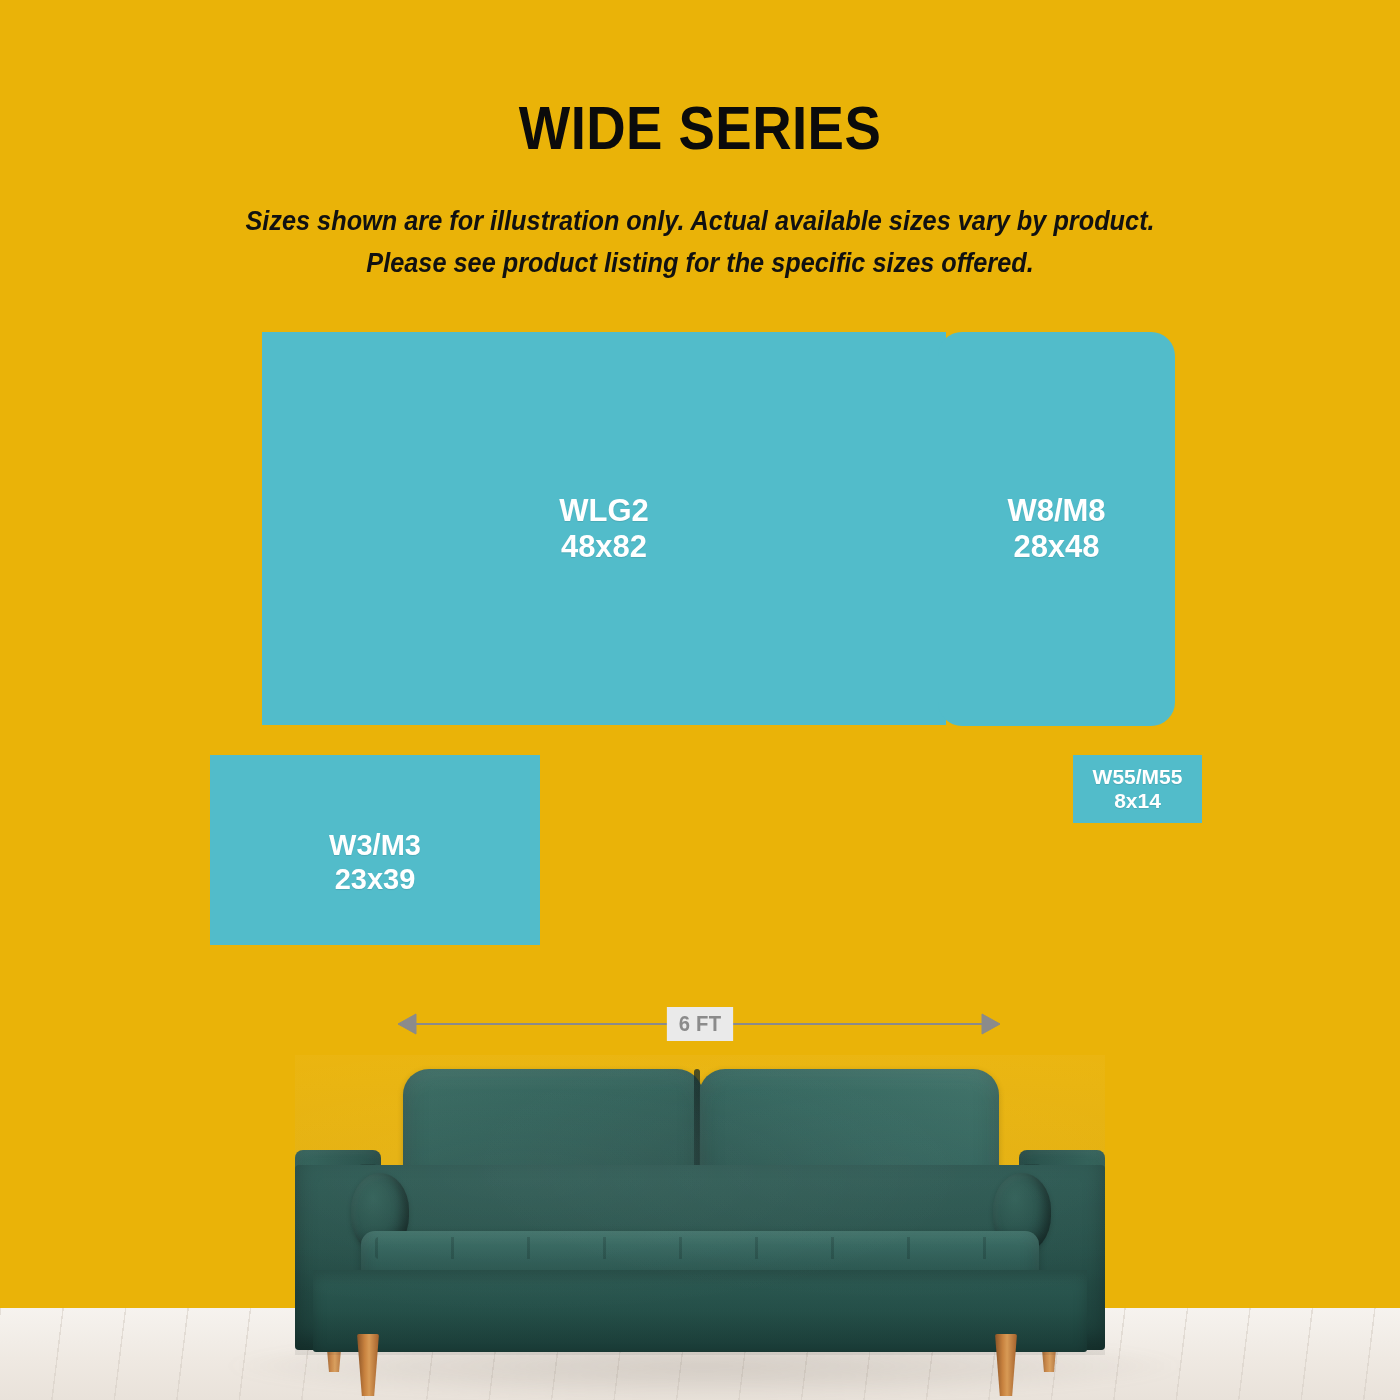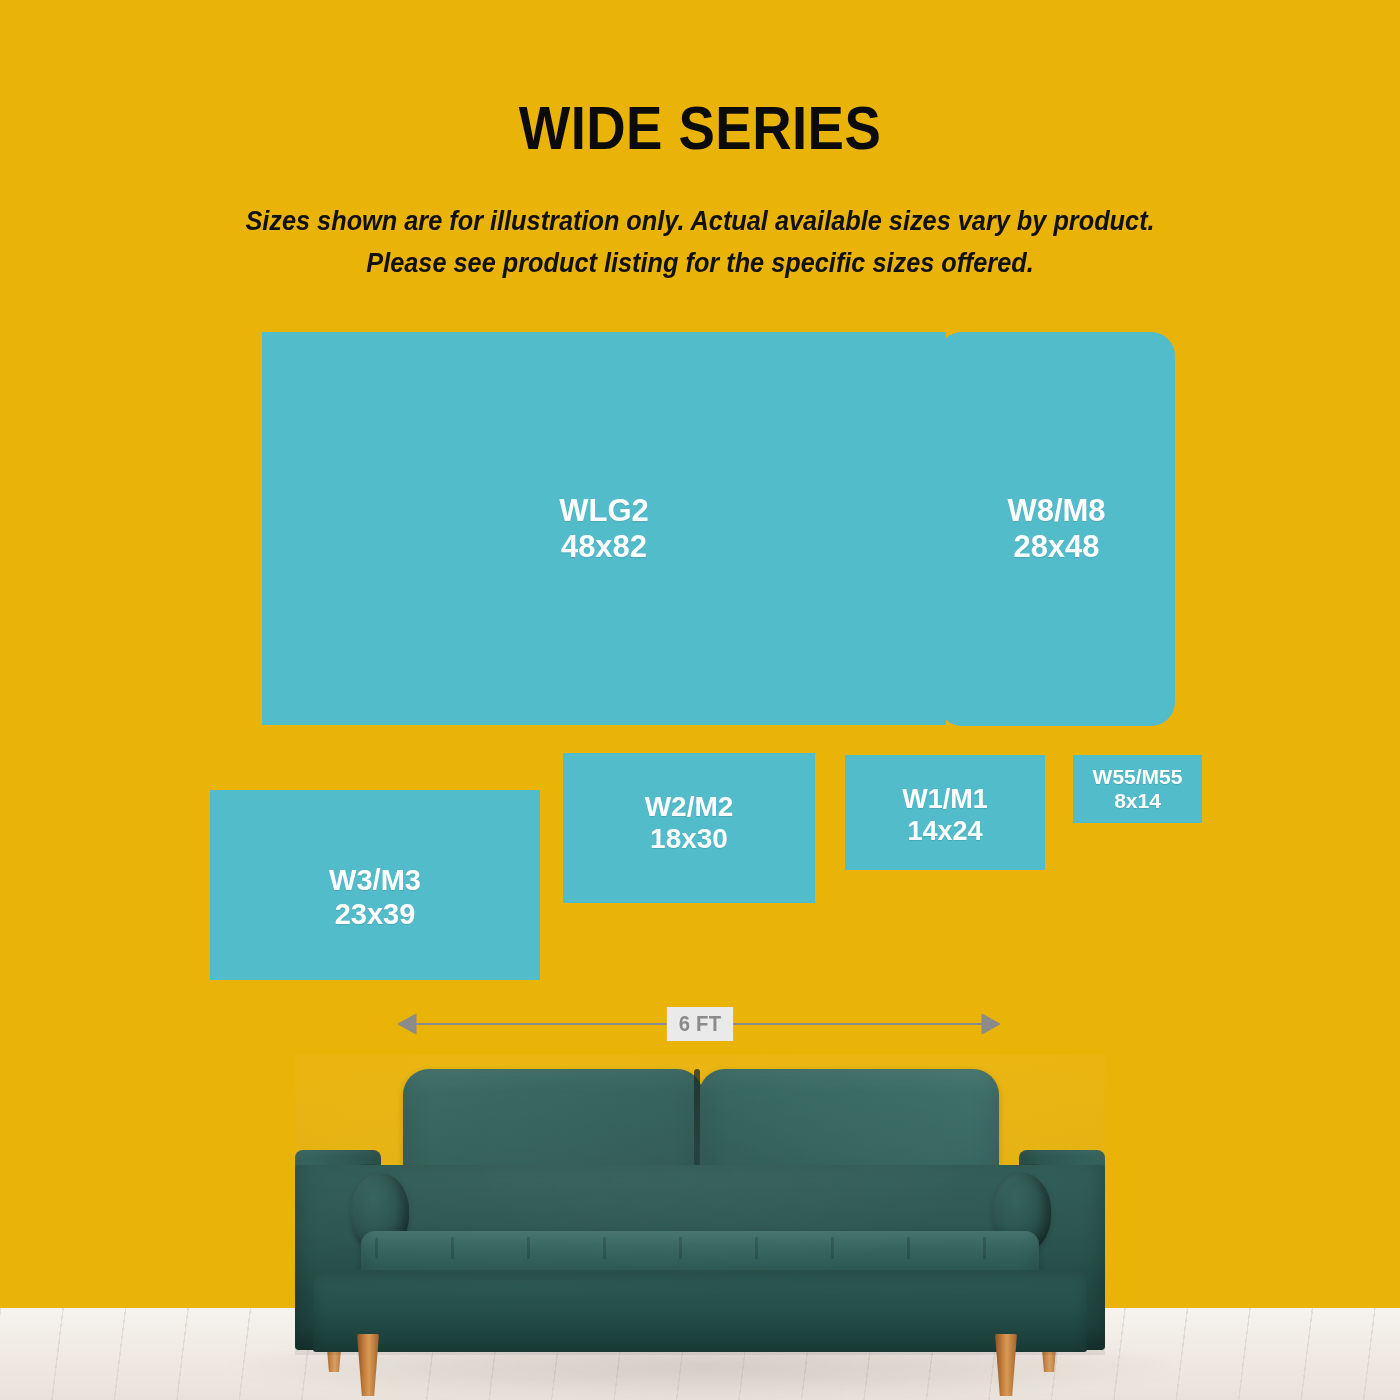--- a/index.html
+++ b/index.html
@@ -87,21 +87,21 @@
   #box-w55m55 { left: 1073px; top: 755px; width: 129px; height: 68px; }
 
   #box-wlg2 .code,  #box-wlg2 .dims  { font-size: 31px; }
   #box-w8m8 .code,  #box-w8m8 .dims  { font-size: 31px; }
   #box-w3m3 .code,  #box-w3m3 .dims  { font-size: 29px; }
   #box-w2m2 .code,  #box-w2m2 .dims  { font-size: 28px; }
   #box-w1m1 .code,  #box-w1m1 .dims  { font-size: 27px; }
   #box-w55m55 .code,#box-w55m55 .dims{ font-size: 21px; }
 
   
-  #box-w3m3 { padding-top: 26px; margin-top: 35px; }
+  #box-w3m3 { padding-top: 26px; }
   
   #box-w2m2 { padding-bottom: 10px; }
   
   #box-w1m1 { padding-top: 6px; }
 
   
   #dimension-arrow {
     position: absolute;
     left: 398px;
     top: 1006px;
@@ -353,29 +353,21 @@
   <div class="size-box" id="box-w8m8">
     <span class="code">W8/M8</span>
     <span class="dims">28x48</span>
   </div>
 
   <div class="size-box" id="box-w3m3">
     <span class="code">W3/M3</span>
     <span class="dims">23x39</span>
   </div>
 
-  <div class="size-box" id="box-w2m2">
-    <span class="code">W2/M2</span>
-    <span class="dims">18x30</span>
-  </div>
-
-  <div class="size-box" id="box-w1m1">
-    <span class="code">W1/M1</span>
-    <span class="dims">14x24</span>
-  </div>
+
 
   <div class="size-box" id="box-w55m55">
     <span class="code">W55/M55</span>
     <span class="dims">8x14</span>
   </div>
 
   <div id="dimension-arrow">
     <svg viewBox="0 0 602 36" xmlns="http://www.w3.org/2000/svg">
       <g stroke="#8b8b8b" fill="#8b8b8b">
         <line x1="14" y1="18" x2="588" y2="18" stroke-width="2.2"></line>

